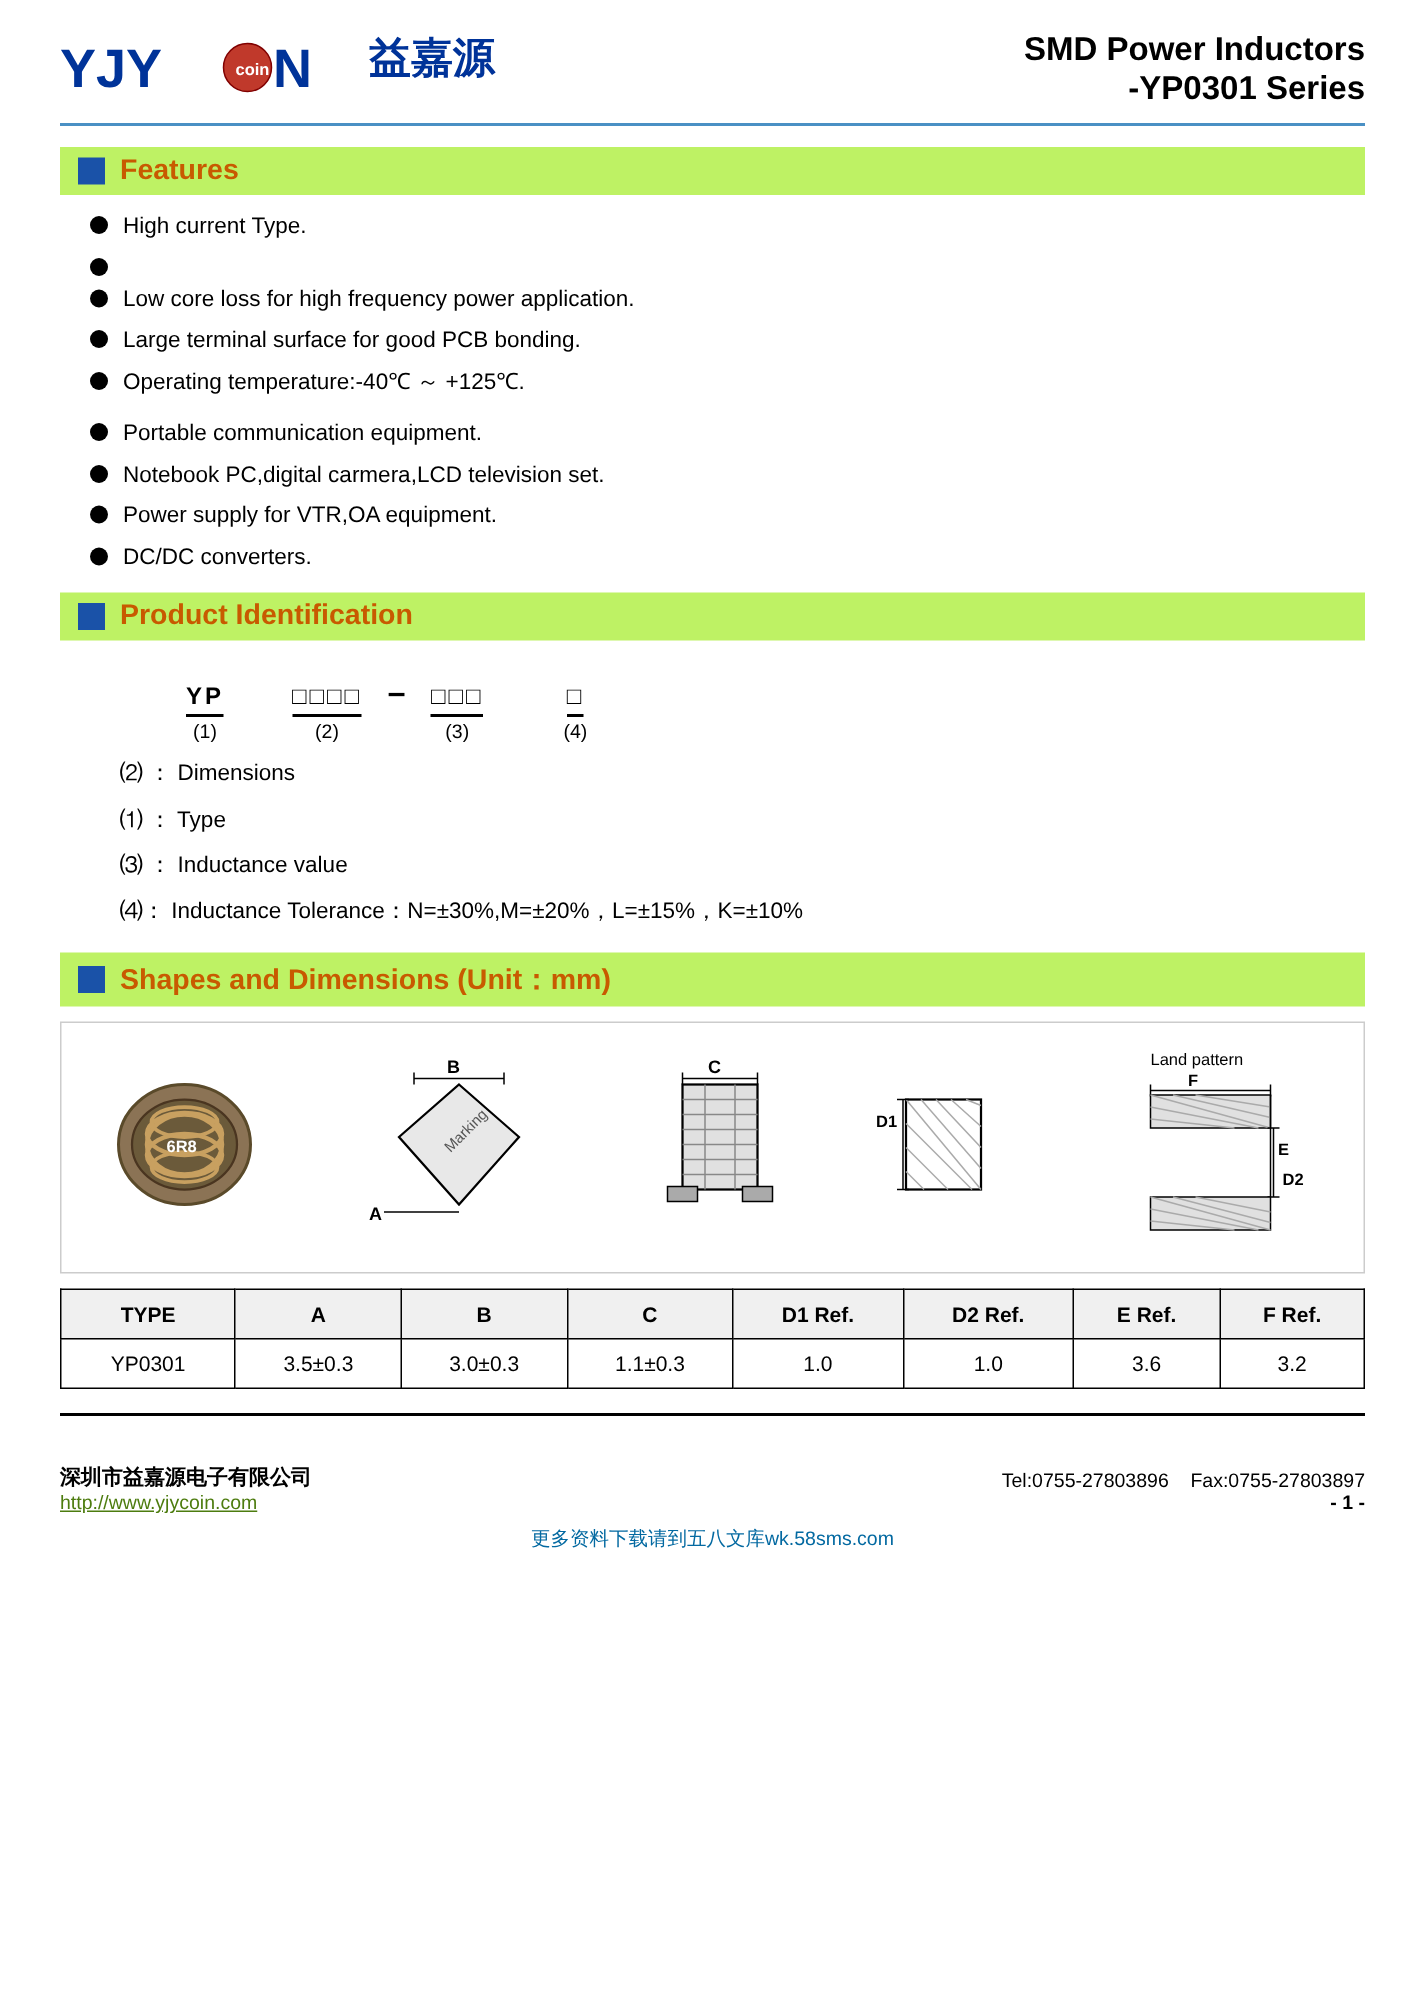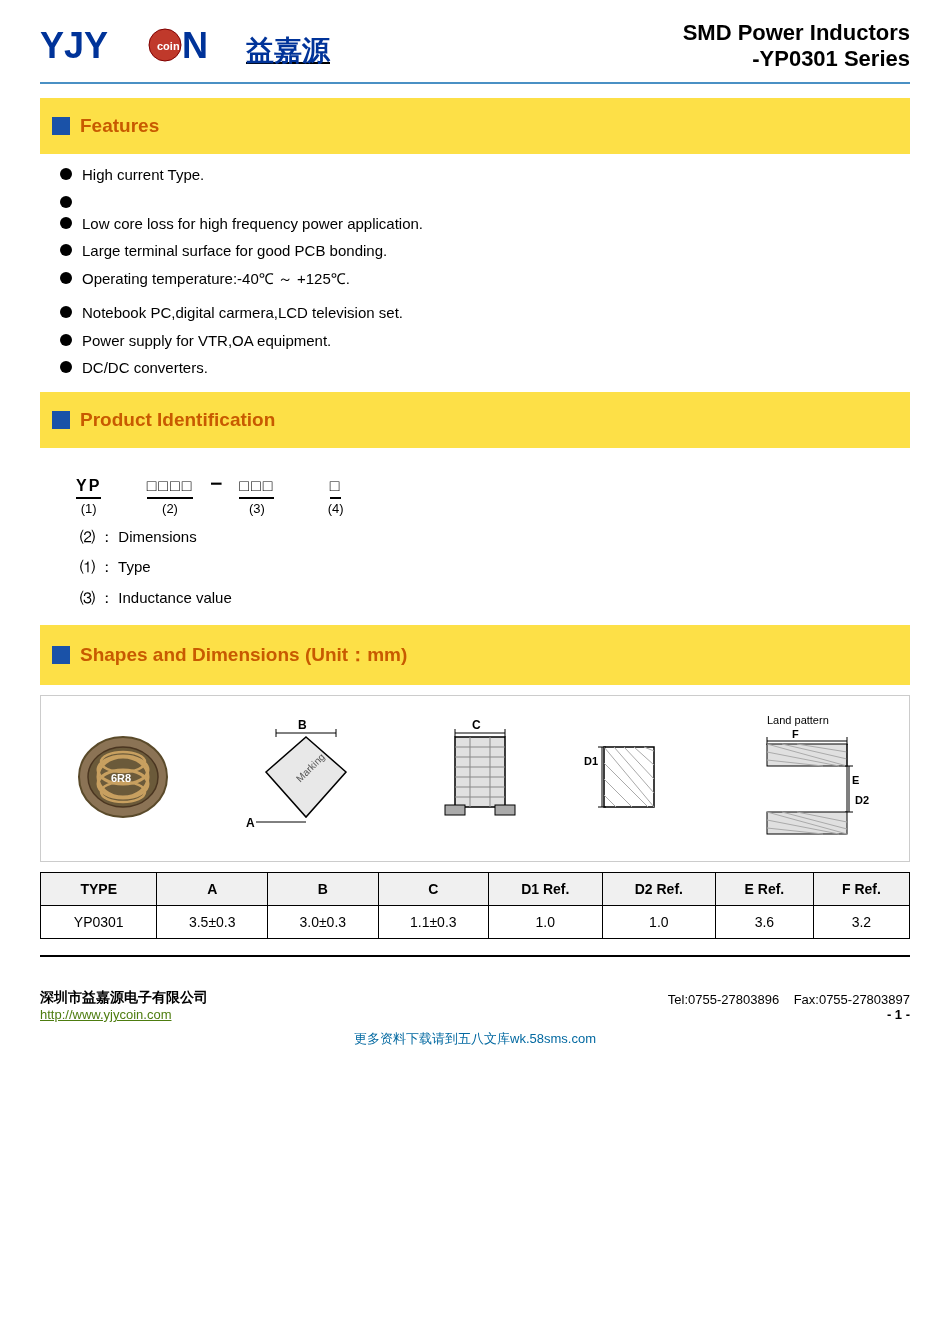--- a/index.html
+++ b/index.html
@@ -21,22 +21,21 @@
     .header {
       display: flex;
       justify-content: space-between;
       align-items: flex-start;
       margin-bottom: 14px;
       border-bottom: 2px solid #4a90c4;
       padding-bottom: 10px;
     }
     .logo-area {
       display: flex;
-      align-items: flex-end;
-      text-decoration: underline;
+      align-items: flex-start;
     }
     .logo-chinese {
       font-size: 28px;
       color: #003399;
       font-weight: bold;
       margin-left: 6px;
     }
     .header-title {
       text-align: right;
     }
@@ -46,22 +45,22 @@
       color: #000;
     }
     .header-title .sub-title {
       font-size: 22px;
       font-weight: bold;
       color: #000;
     }
 
     
     .section-header {
-      background: #fde047;
-      padding: 17px 12px;
+      background: #bef264;
+      padding: 5px 12px;
       margin-bottom: 10px;
       display: flex;
       align-items: center;
     }
     .section-header .blue-square {
       width: 18px;
       height: 18px;
       background: #1a52a8;
       display: inline-block;
       margin-right: 10px;
@@ -234,38 +233,42 @@
       </li>
     <li>
         <span class="bullet-dot"></span>
         <span>Operating temperature:-40℃ ～ +125℃.</span>
       </li>
   </ul>
 
   <ul class="bullet-list">
     <li>
         <span class="bullet-dot"></span>
+        <span>Portable communication equipment.</span>
+      </li>
+    <li>
+        <span class="bullet-dot"></span>
         <span>Notebook PC,digital carmera,LCD television set.</span>
       </li>
     <li>
         <span class="bullet-dot"></span>
         <span>Power supply for VTR,OA equipment.</span>
       </li>
     <li>
         <span class="bullet-dot"></span>
         <span>DC/DC converters.</span>
       </li>
   </ul>
 
   <div class="section-header">
     <span class="blue-square"></span>
     <span class="section-title">Product Identification</span>
   </div>
 
-  <div style="margin: 20px 60px 10px 36px; display: flex; align-items: flex-end; gap: 12px;">
+  <div style="margin: 20px 60px 10px 84px; display: flex; align-items: flex-end; gap: 12px;">
     <div class="pid-part">
       <div class="pid-code">YP</div>
       <div class="pid-num">(1)</div>
     </div>
     <div style="font-size:16px; margin-bottom:18px; padding: 0 4px;">&nbsp;&nbsp;&nbsp;</div>
     <div class="pid-part">
       <div class="pid-code">□□□□</div>
       <div class="pid-num">(2)</div>
     </div>
     <div style="font-size:22px; font-weight:bold; margin-bottom:18px;">－</div>
@@ -277,20 +280,21 @@
     <div class="pid-part">
       <div class="pid-code">□</div>
       <div class="pid-num">(4)</div>
     </div>
   </div>
 
   <ul class="pid-desc-list">
     <li>⑵ ：  <span>Dimensions</span></li>
     <li>⑴ ：  <span>Type</span></li>
     <li>⑶ ：  <span>Inductance value</span></li>
+    <li>⑷：  <span>Inductance Tolerance：N=±30%,M=±20%，L=±15%，K=±10%</span></li>
   </ul>
 
   <div class="section-header">
     <span class="blue-square"></span>
     <span class="section-title">Shapes and Dimensions (Unit：mm)</span>
   </div>
 
   <div class="diagram-container">
 
     <div>

